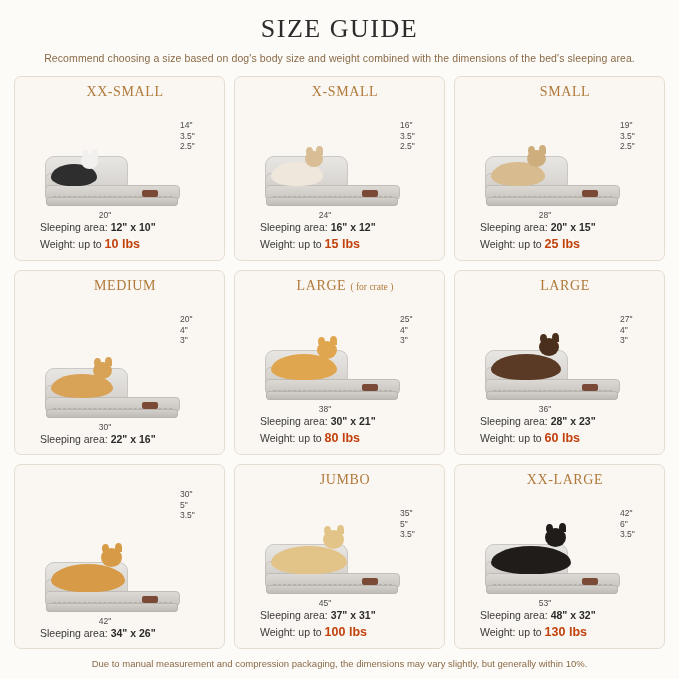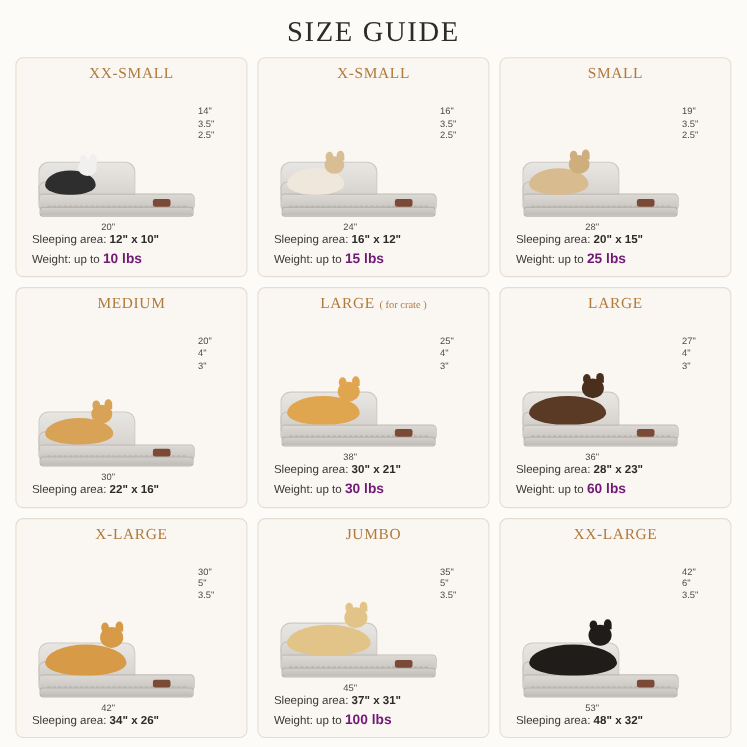--- a/index.html
+++ b/index.html
@@ -39,21 +39,21 @@
     flex: 1;
     display: grid;
     grid-template-columns: repeat(3, 1fr);
     grid-template-rows: repeat(3, 1fr);
     gap: 9px;
   }
   .card {
     background: #faf6f1;
     border: 1px solid #e6ddd2;
     border-radius: 7px;
-    padding: 6px 8px 7px 8px;
+    padding: 6px 8px 7px 19px;
     display: flex;
     flex-direction: column;
     position: relative;
   }
   .card-title {
     text-align: center;
     font-family: "Liberation Serif", serif;
     font-size: 14px;
     color: #b07a3c;
     letter-spacing: 0.6px;
@@ -68,21 +68,21 @@
     flex: 1;
     position: relative;
     min-height: 78px;
   }
   .specs {
     font-size: 10.5px;
     line-height: 1.45;
     padding-left: 6px;
   }
   .specs .val { font-weight: bold; color: #2b2b2b; }
-  .specs .wt { font-weight: bold; color: #701a75; font-size: 12.5px; }
+  .specs .wt { font-weight: bold; color: #c2410c; font-size: 12.5px; }
 
   
   .bed {
     position: absolute;
     left: 6%;
     right: 20%;
     bottom: 12px;
     height: 52px;
   }
   .bed .backrest {
@@ -180,20 +180,21 @@
     color: #8a6a48;
     margin-top: 9px;
     margin-bottom: 2px;
   }
 </style>
 </head>
 <body>
 
 <div class="page">
   <h1 class="title">SIZE GUIDE</h1>
+  <div class="subtitle">Recommend choosing a size based on dog's body size and weight combined with the dimensions of the bed's sleeping area.</div>
 
   <div class="grid" id="grid">
   <div class="card">
     <div class="card-title">
       <span>XX-SMALL</span>
       <span class="sub"></span>
     </div>
     <div class="illus">
       <div class="bed">
         <div class="backrest"></div>
@@ -354,21 +355,21 @@
         <div>4"</div>
         <div>3"</div>
       </div>
       <div class="width-label">38"</div>
     </div>
     <div class="specs">
       <div>
         <span>Sleeping area: </span><span class="val">30" x 21"</span>
       </div>
       <div>
-        <span>Weight: up to </span><span class="wt">30 lbs</span>
+        <span>Weight: up to </span><span class="wt">80 lbs</span>
       </div>
     </div>
   </div>
 
   <div class="card">
     <div class="card-title">
       <span>LARGE</span>
       <span class="sub"></span>
     </div>
     <div class="illus">
@@ -396,24 +397,20 @@
       <div>
         <span>Sleeping area: </span><span class="val">28" x 23"</span>
       </div>
       <div>
         <span>Weight: up to </span><span class="wt">60 lbs</span>
       </div>
     </div>
   </div>
 
   <div class="card">
-    <div class="card-title">
-      <span>X-LARGE</span>
-      <span class="sub"></span>
-    </div>
     <div class="illus">
       <div class="bed">
         <div class="backrest"></div>
         <div class="sideL"></div>
         <div class="mattress"></div>
         <div class="base"></div>
         <div class="seam"></div>
         <div class="tag"></div>
       <div class="dog" style="position: absolute; left: 6px; bottom: 22px; width: 74px; height: 28px; background: rgb(215, 154, 70); z-index: 3;">
               <div class="head" style="width: 21px; height: 19px; left: 50px; top: -16px; background: rgb(215, 154, 70);"></div>
@@ -494,17 +491,21 @@
         <div>42"</div>
         <div>6"</div>
         <div>3.5"</div>
       </div>
       <div class="width-label">53"</div>
     </div>
     <div class="specs">
       <div>
         <span>Sleeping area: </span><span class="val">48" x 32"</span>
       </div>
+      <div>
+        <span>Weight: up to </span><span class="wt">130 lbs</span>
+      </div>
     </div>
   </div>
 </div>
 
+  <div class="footer">Due to manual measurement and compression packaging, the dimensions may vary slightly, but generally within 10%.</div>
 </div>
 
 </body></html>

